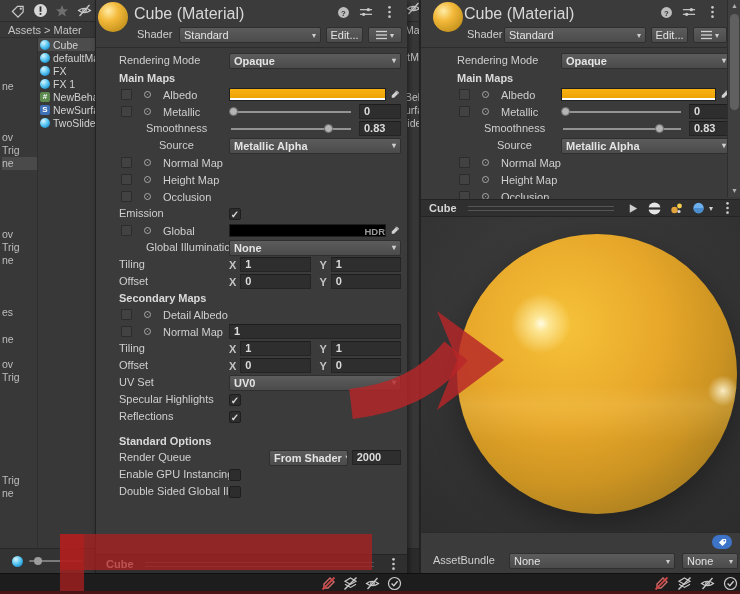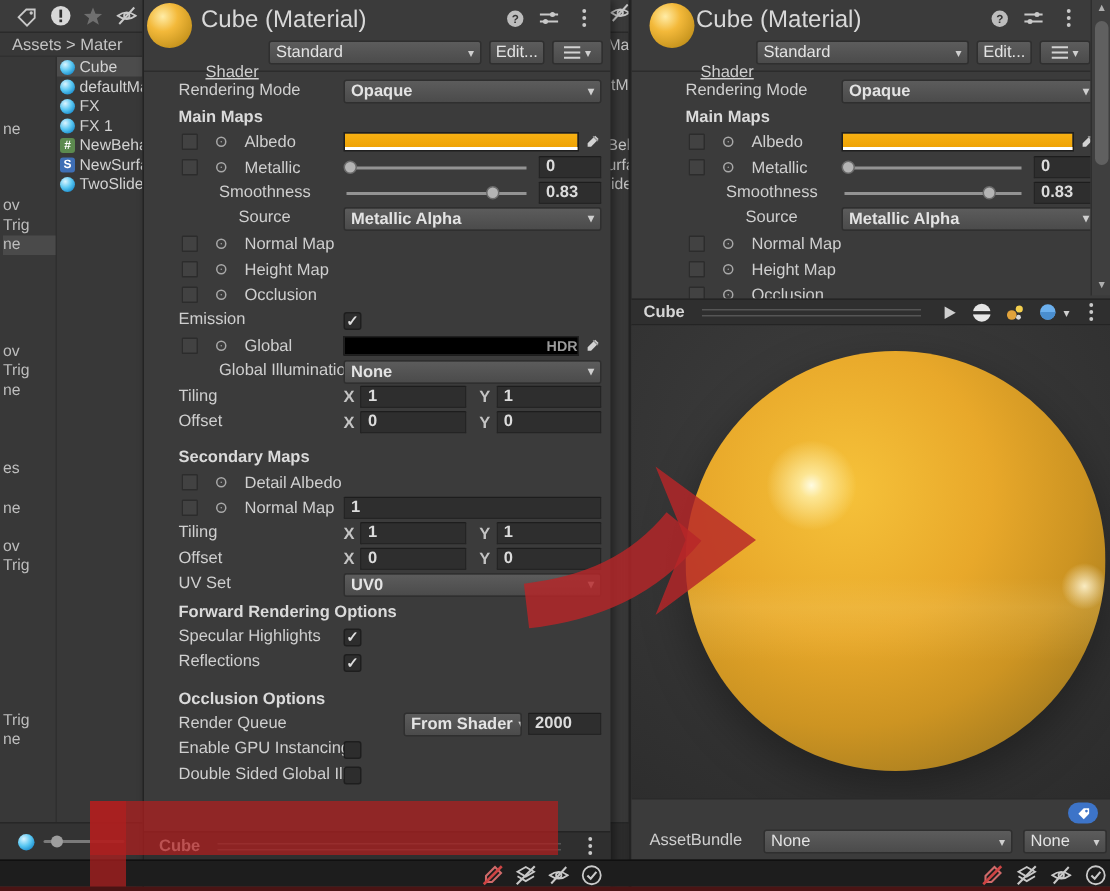--- a/index.html
+++ b/index.html
@@ -42,21 +42,21 @@
   
   .panel { position:absolute; top:0; height:594px; background:#3b3b3b; border-left:1px solid #232323; }
   #panel-left  { left:95px;  width:312px; --lx:23px; --fx:133px; --fw:172px; --thx:2px;  --tx:38px; box-shadow:2px 0 6px rgba(0,0,0,.45);}
   #panel-right { left:420px; width:320px; --lx:36px; --fx:140px; --fw:170px; --thx:12px; --tx:43px; box-shadow:2px 0 6px rgba(0,0,0,.45);}
   .p-header { position:absolute; left:0; top:0; right:0; height:48px; border-bottom:1px solid #2c2c2c; }
   .thumb { position:absolute; left:var(--thx); top:2px; width:30px; height:30px; border-radius:50%;
     background:radial-gradient(circle at 35% 30%, #ffeca6 0%, #f3b93a 35%, #c9961f 75%, #8a691b 100%);}
   .p-title { position:absolute; left:var(--tx); top:5px; font-size:16px; color:#d8d8d8; }
   .hdr-icons { position:absolute; right:10px; top:4px; display:flex; gap:7px; align-items:center;}
   .shader-row { position:absolute; left:0; right:0; top:26px; height:18px; }
-  .shader-lbl { position:absolute; left:calc(var(--tx) + 3px); top:16px;text-decoration:underline; }
+  .shader-lbl { position:absolute; left:calc(var(--tx) + 3px); top:2px; }
   .dd { display:flex; align-items:center; height:16px; background:linear-gradient(#5c5c5c,#4b4b4b);
     border:1px solid #2f2f2f; border-radius:2px; padding:0 4px; color:#e3e3e3; overflow:hidden; white-space:nowrap;}
   .dd .caret { margin-left:auto; color:#cfcfcf; font-size:8px; padding-left:4px;}
   .shader-dd { position:absolute; left:83px; top:1px; width:142px; }
   .btn { display:flex; align-items:center; justify-content:center; height:16px;
     background:linear-gradient(#5c5c5c,#4b4b4b); border:1px solid #2f2f2f; border-radius:2px; color:#e3e3e3;}
   .edit-btn { position:absolute; left:230px; top:1px; width:37px; }
   .menu-btn { position:absolute; left:272px; top:1px; width:34px; gap:3px;}
 
   
@@ -419,21 +419,21 @@
         <div class="row">
           <span class="lbl">Offset</span>
           <span class="field">
             <span class="xyl">X</span>
             <span class="num xyin">0</span>
             <span class="gap6"></span>
             <span class="xyl">Y</span>
             <span class="num xyin">0</span>
           </span>
         </div>
-        <div class="row section" style="margin-top: 7px;">
+        <div class="row section" style="margin-top: 0;">
           <span class="lbl">Secondary Maps</span>
         </div>
         <div class="row">
           <span class="texlbl">
             <span class="texbox"></span>
             <span class="circ"></span>
             <span>Detail Albedo x2</span>
           </span>
           <span class="field"></span>
         </div>
@@ -469,37 +469,34 @@
         </div>
         <div class="row">
           <span class="lbl">UV Set</span>
           <span class="field">
             <span class="dd" style="flex: 1 1 0%;">
               <span>UV0</span>
               <span class="caret">▾</span>
             </span>
           </span>
         </div>
-        <div class="row section" style="margin-top: 2px;">
-          <span class="lbl">Forward Rendering Options</span>
-        </div>
         <div class="row">
           <span class="lbl">Specular Highlights</span>
           <span class="field">
             <span class="cb">✓</span>
           </span>
         </div>
         <div class="row">
           <span class="lbl">Reflections</span>
           <span class="field">
             <span class="cb">✓</span>
           </span>
         </div>
         <div class="row section" style="margin-top: 8px;">
-          <span class="lbl">Occlusion Options</span>
+          <span class="lbl">Standard Options</span>
         </div>
         <div class="row">
           <span class="lbl">Render Queue</span>
           <span class="field">
             <span class="dd" style="width: 80px; margin-left: 40px;">
               <span>From Shader</span>
               <span class="caret">▾</span>
             </span>
             <span class="num" style="width: 50px; margin-left: 4px;">2000</span>
           </span>

